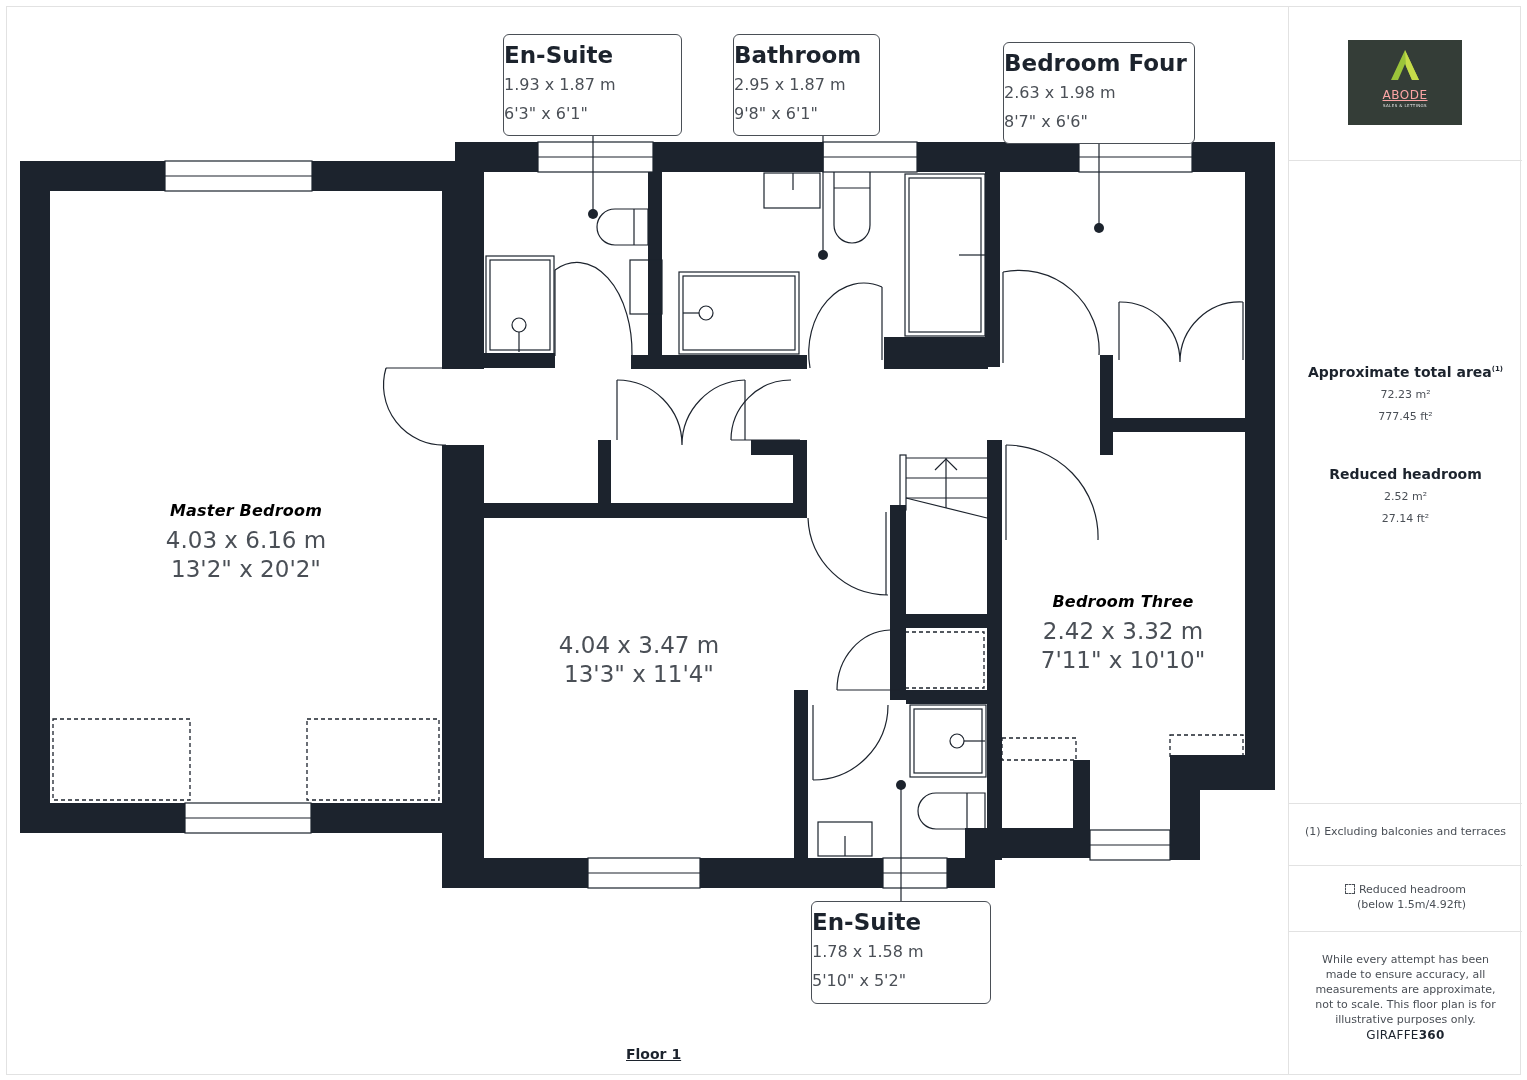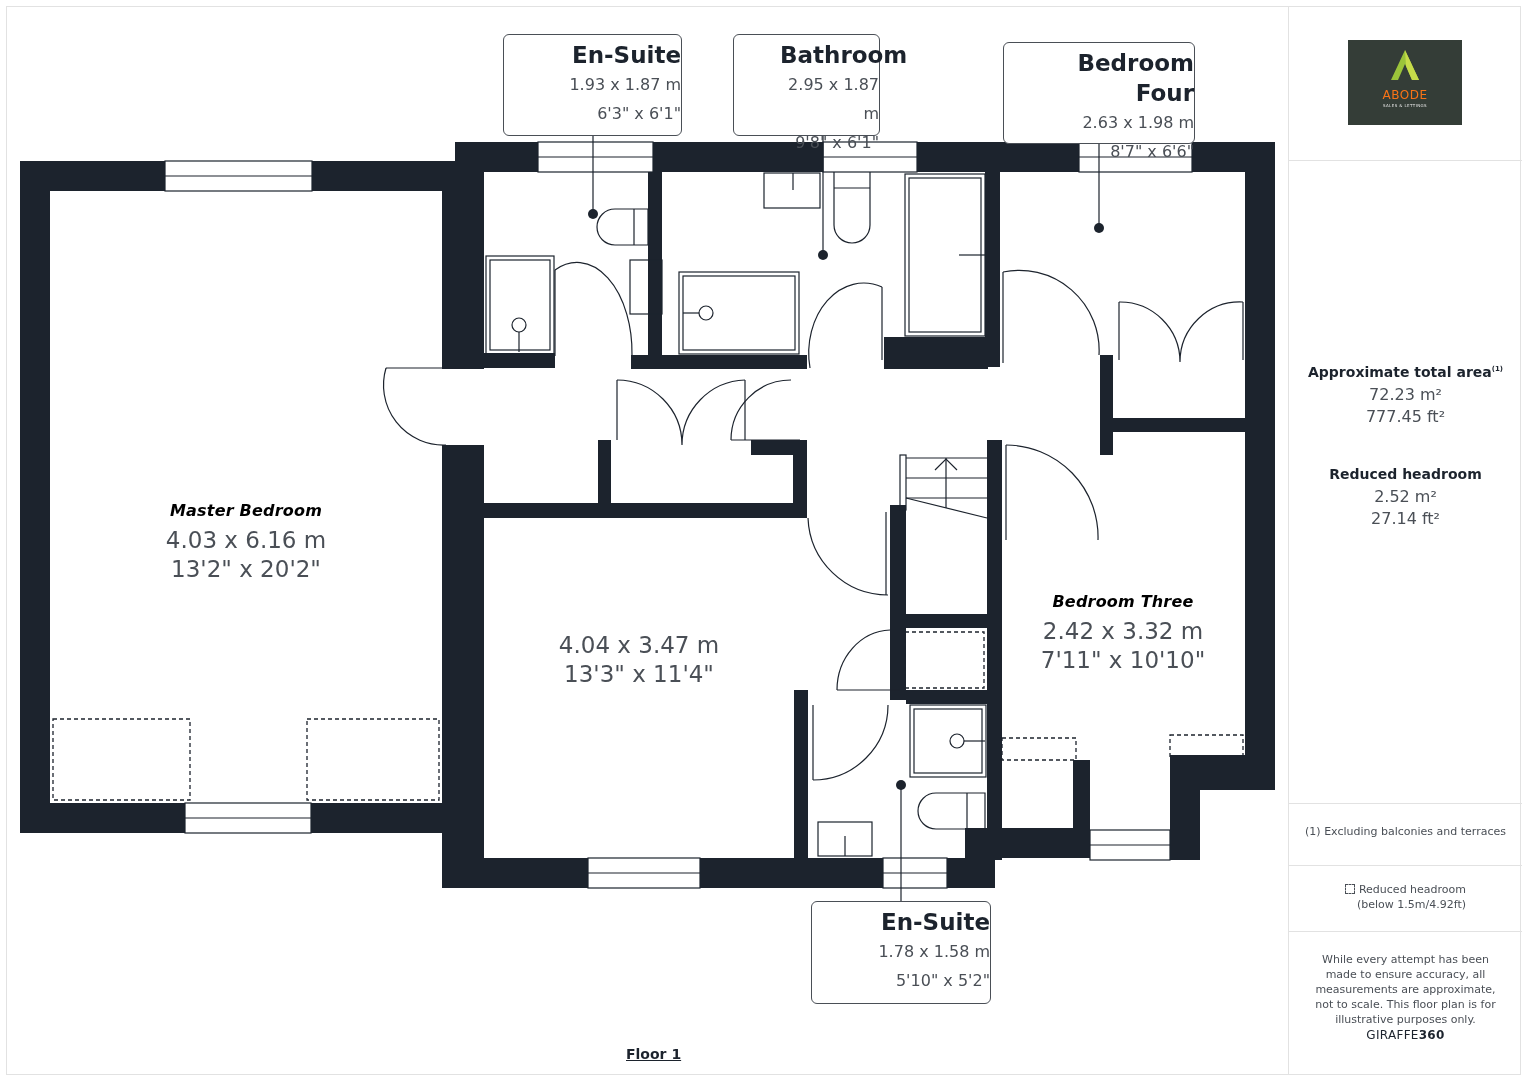--- a/index.html
+++ b/index.html
@@ -3,31 +3,31 @@
 <meta charset="utf-8">
 <style>
   html,body{margin:0;padding:0;background:#fff;}
   body{width:1527px;height:1080px;position:relative;overflow:hidden;font-family:"DejaVu Sans","Liberation Sans",sans-serif;color:#1c232d;}
   .frame{position:absolute;left:6px;top:6px;width:1515px;height:1069px;border:1px solid #e2e2e2;box-sizing:border-box;}
   .plan{position:absolute;left:0;top:0;width:1287px;height:1080px;}
   .plan svg{position:absolute;left:0;top:0;}
   .label{position:absolute;text-align:center;white-space:nowrap;}
   .label .name{font-weight:bold;font-size:16px;color:#000000;line-height:30px;letter-spacing:0.2px;font-style:italic;}
   .label .dim{font-size:23px;color:#4a4f56;line-height:29px;font-weight:normal;}
-  .callout{position:absolute;background:#fff;border:1.5px solid #4a4f56;border-radius:6px;box-sizing:border-box;text-align:right;padding-top:5px;padding-left:46px;}
+  .callout{position:absolute;background:#fff;border:1.5px solid #4a4f56;border-radius:6px;box-sizing:border-box;text-align:left;padding-top:5px;}
   .callout .name{font-weight:bold;font-size:23px;color:#1c232d;line-height:30px;}
   .callout .dim{font-size:16px;color:#4a4f56;line-height:29px;}
   .floor-label{position:absolute;left:626px;top:1046px;font-size:14px;font-weight:bold;color:#1c232d;text-decoration:underline;}
   .side{position:absolute;left:1288px;top:6px;width:233px;height:1069px;border-left:1px solid #e2e2e2;}
   .sec{position:absolute;left:0;width:233px;border-bottom:1px solid #e2e2e2;text-align:center;}
   .logo{position:absolute;left:59px;top:34px;width:114px;height:85px;background:#343d37;}
-  .logo .word{position:absolute;left:0;width:114px;top:48px;text-align:center;color:#f97316;font-size:12px;letter-spacing:0.5px;}
+  .logo .word{position:absolute;left:0;width:114px;top:48px;text-align:center;color:#fca5a5;font-size:12px;letter-spacing:0.5px;text-decoration:underline;}
   .logo .sub{position:absolute;left:0;width:114px;top:63px;text-align:center;color:#e6e6e6;font-size:4px;letter-spacing:0.4px;}
   .stat-title{font-weight:bold;font-size:14px;color:#1c232d;}
-  .stat-val{font-size:16px;color:#4a4f56;line-height:22px;}
+  .stat-val{font-size:11px;color:#4a4f56;line-height:22px;}
   .note{font-size:11px;color:#4a4f56;line-height:15px;}
   .brand{font-size:12px;color:#1c232d;letter-spacing:0.3px;}
   .brand b{font-weight:bold;}
 </style>
 </head>
 <body>
 
 <div class="frame"></div>
 
 <div class="plan">

